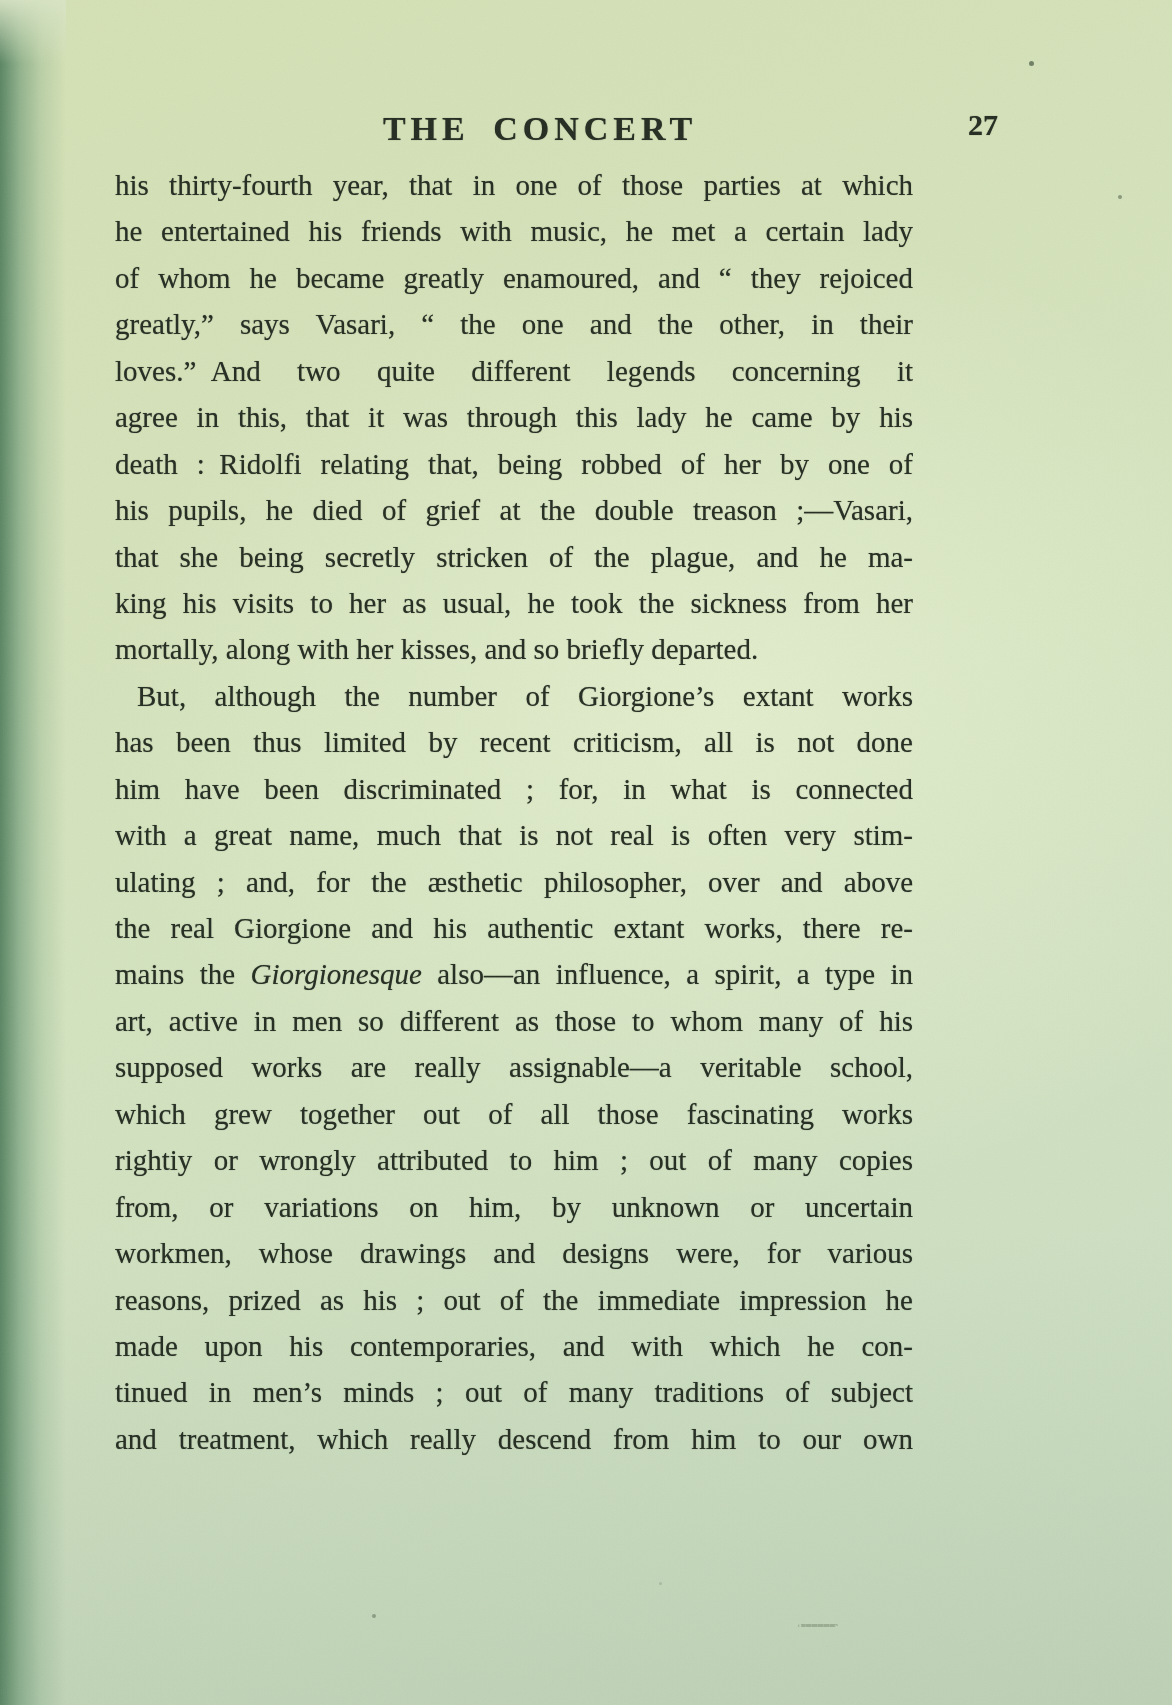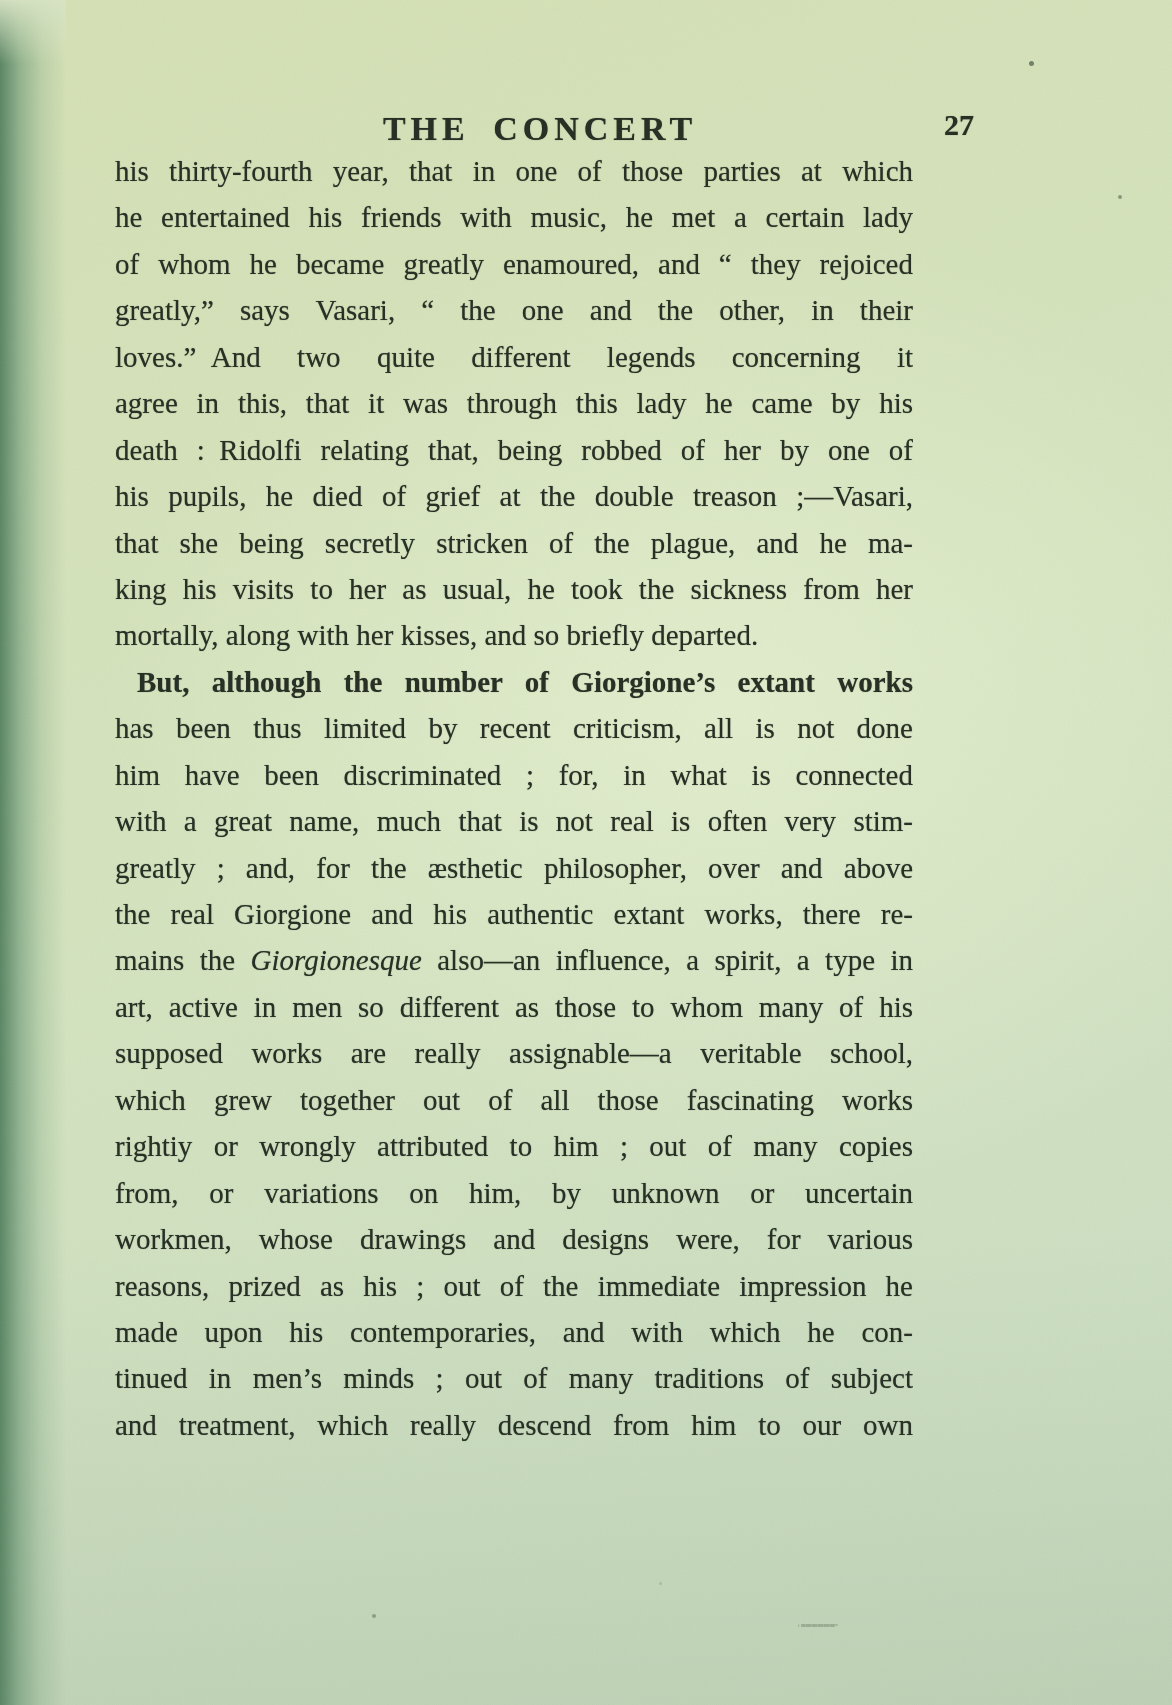--- a/index.html
+++ b/index.html
@@ -36,36 +36,36 @@
   }
   .running-head{
     position:absolute;left:115px;top:110px;width:798px;height:40px;
     text-align:center;transform:translateX(26px);
     font-size:34px;font-weight:700;letter-spacing:5px;word-spacing:10px;
     color:var(--ink);
     text-shadow:0 0 1px rgba(35,45,32,0.6);
   }
   .folio{
     position:absolute;left:944px;top:108px;width:54px;height:40px;
-    text-align:left;font-size:30px;font-weight:700;
+    text-align:right;font-size:30px;font-weight:700;
     color:var(--ink);text-shadow:0 0 1px rgba(35,45,32,0.6);
   }
   .body-text{
-    position:absolute;left:115px;top:148px;width:798px;
+    position:absolute;left:115px;top:162px;width:798px;
     font-size:29px;line-height:46.45px;
     color:var(--ink);
     text-shadow:0 0 1px rgba(35,45,32,0.55);
   }
   .body-text .line{
     height:46.45px;overflow:hidden;
     text-align:justify;text-align-last:justify;
     white-space:normal;
   }
   .body-text .line.no-just{text-align:center;text-align-last:left;}
-  .body-text .line.indent{padding-left:22px;font-weight:bold;}
+  .body-text .line.indent{padding-left:22px;}
   .body-text i{font-style:italic;}
   .speck{position:absolute;border-radius:50%;}
   .dashes{position:absolute;border-top:3px dotted;border-radius:2px;}
   .grain{position:absolute;inset:0;width:100%;height:100%;opacity:0.06;pointer-events:none;}
 </style>
 </head>
 <body>
 
 <div class="page">
 
@@ -84,21 +84,21 @@
       <div class="line"><span>agree in this, that it was through this lady he came by his</span></div>
       <div class="line"><span>death : Ridolfi relating that, being robbed of her by one of</span></div>
       <div class="line"><span>his pupils, he died of grief at the double treason ;—Vasari,</span></div>
       <div class="line"><span>that she being secretly stricken of the plague, and he ma-</span></div>
       <div class="line"><span>king his visits to her as usual, he took the sickness from her</span></div>
       <div class="line no-just"><span>mortally, along with her kisses, and so briefly departed.</span></div>
       <div class="line indent"><span>But, although the number of Giorgione’s extant works</span></div>
       <div class="line"><span>has been thus limited by recent criticism, all is not done</span></div>
       <div class="line"><span>him have been discriminated ; for, in what is connected</span></div>
       <div class="line"><span>with a great name, much that is not real is often very stim-</span></div>
-      <div class="line"><span>greatly ; and, for the æsthetic philosopher, over and above</span></div>
+      <div class="line"><span>ulating ; and, for the æsthetic philosopher, over and above</span></div>
       <div class="line"><span>the real Giorgione and his authentic extant works, there re-</span></div>
       <div class="line"><span>mains the </span><i>Giorgionesque</i><span> also—an influence, a spirit, a type in</span></div>
       <div class="line"><span>art, active in men so different as those to whom many of his</span></div>
       <div class="line"><span>supposed works are really assignable—a veritable school,</span></div>
       <div class="line"><span>which grew together out of all those fascinating works</span></div>
       <div class="line"><span>rightiy or wrongly attributed to him ; out of many copies</span></div>
       <div class="line"><span>from, or variations on him, by unknown or uncertain</span></div>
       <div class="line"><span>workmen, whose drawings and designs were, for various</span></div>
       <div class="line"><span>reasons, prized as his ; out of the immediate impression he</span></div>
       <div class="line"><span>made upon his contemporaries, and with which he con-</span></div>

